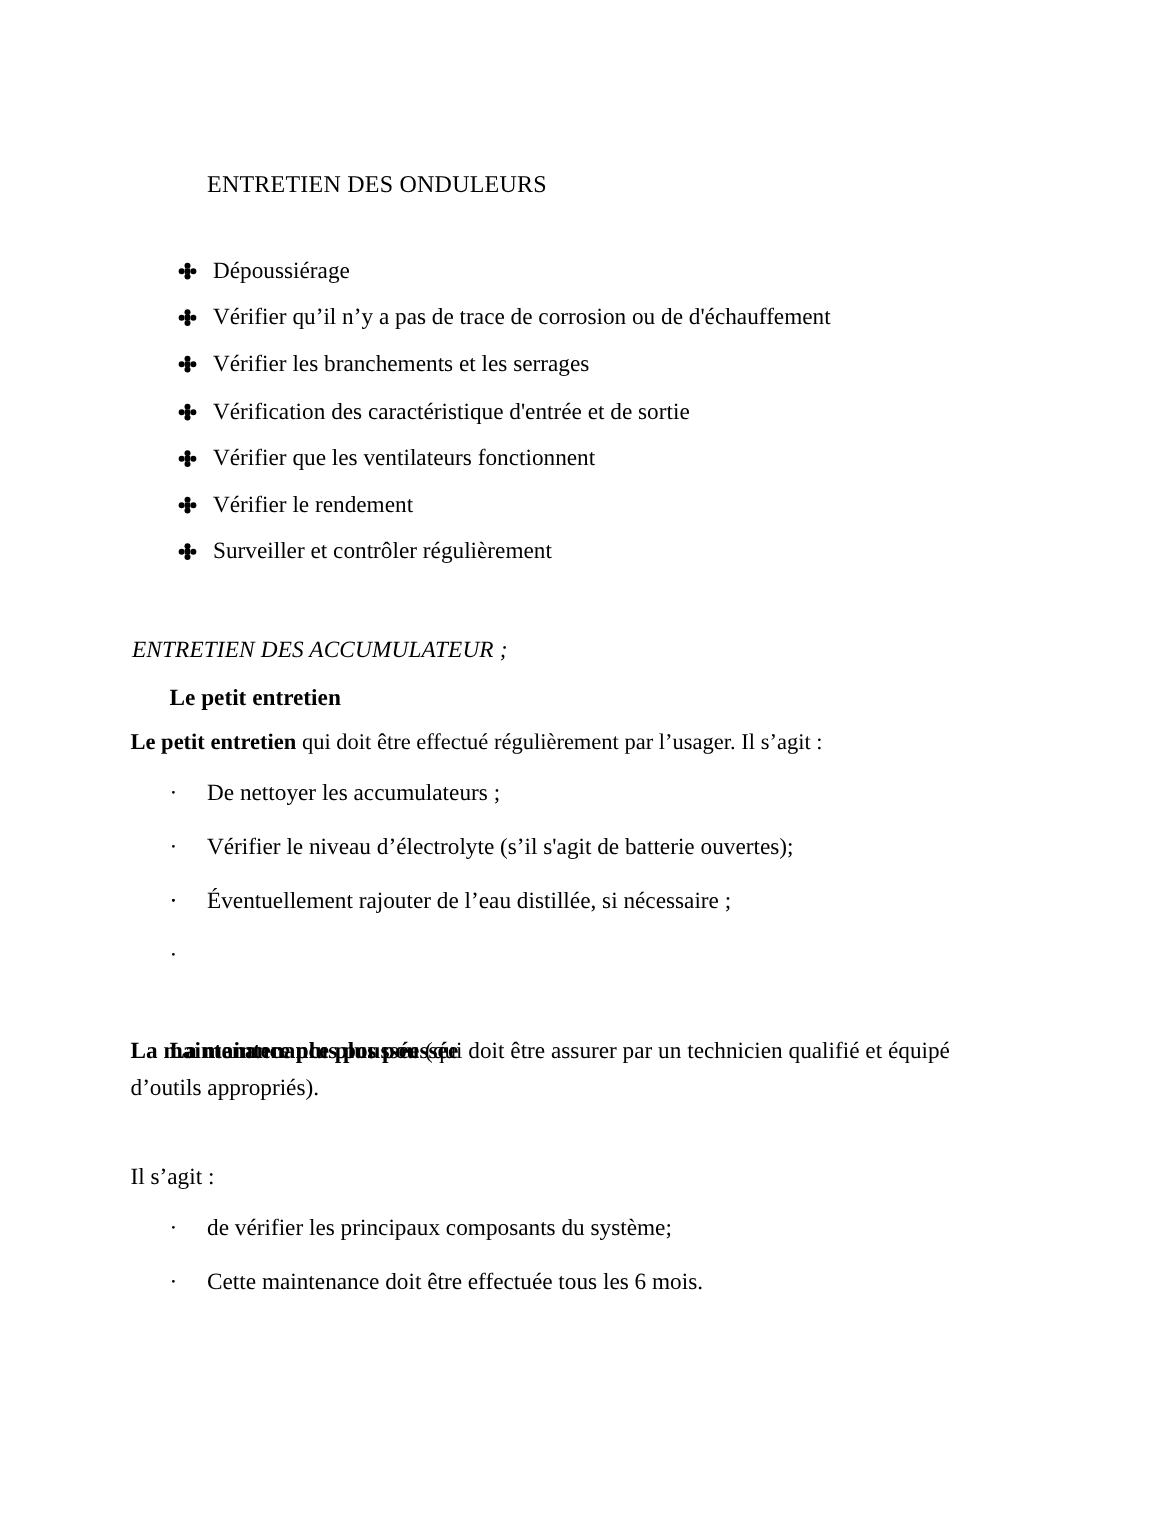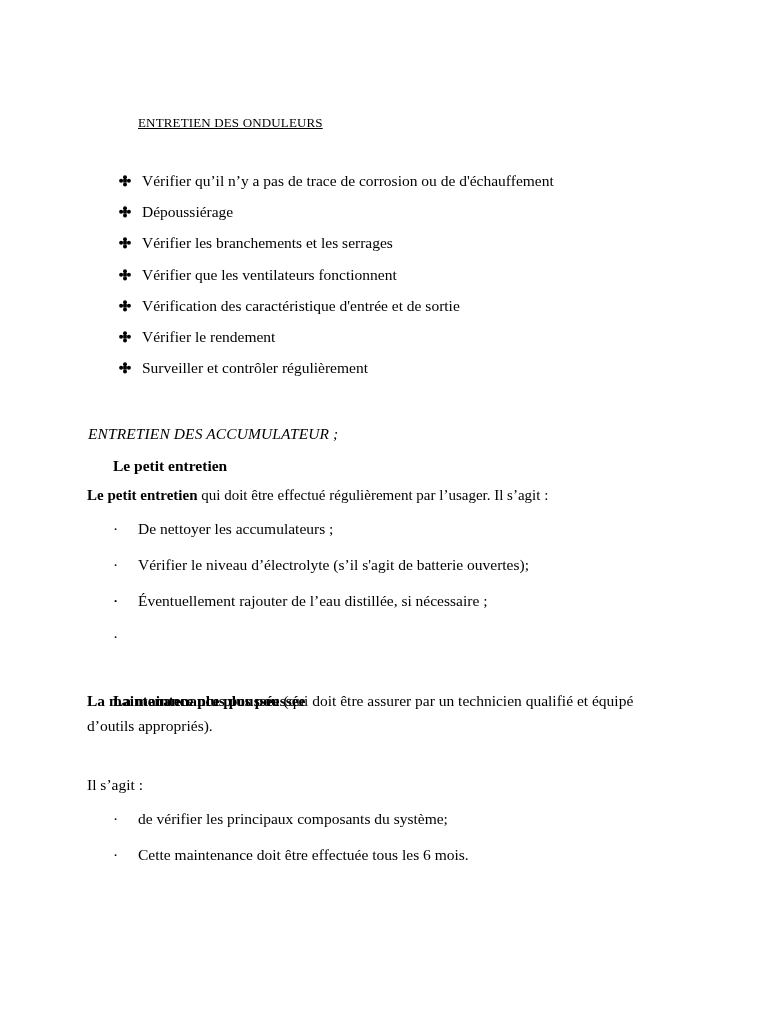--- a/index.html
+++ b/index.html
@@ -20,24 +20,23 @@
     position: absolute;
     inset: 0;
     background: #ffffff;
   }
 
   
   .doc-title {
     position: absolute;
     left: 138px;
     top: 115px;
-    font-size: 13px;
+    font-size: 16px;
     letter-spacing: 0.15px;
     white-space: nowrap;
-    text-decoration: underline;
   }
 
   
   .diamond-list {
     position: absolute;
     left: 118px;
     top: 173px;
     width: 560px;
     margin: 0;
     padding: 0;
@@ -160,77 +159,77 @@
         <svg width="14" height="16" viewBox="0 0 14 16" xmlns="http://www.w3.org/2000/svg">
           <g fill="#000000">
             <circle cx="7" cy="4.2" r="2.0"></circle>
             <circle cx="7" cy="11.4" r="2.0"></circle>
             <circle cx="3.1" cy="7.8" r="2.0"></circle>
             <circle cx="10.9" cy="7.8" r="2.0"></circle>
             <rect x="5.2" y="6" width="3.6" height="3.6"></rect>
           </g>
         </svg>
       </span>
+      <span>Dépoussiérage</span>
+    </li>
+    <li>
+      <span class="diamond-bullet">
+        <svg width="14" height="16" viewBox="0 0 14 16" xmlns="http://www.w3.org/2000/svg">
+          <g fill="#000000">
+            <circle cx="7" cy="4.2" r="2.0"></circle>
+            <circle cx="7" cy="11.4" r="2.0"></circle>
+            <circle cx="3.1" cy="7.8" r="2.0"></circle>
+            <circle cx="10.9" cy="7.8" r="2.0"></circle>
+            <rect x="5.2" y="6" width="3.6" height="3.6"></rect>
+          </g>
+        </svg>
+      </span>
       <span>Vérifier qu’il n’y a pas de trace de corrosion ou de d'échauffement</span>
     </li>
     <li>
       <span class="diamond-bullet">
         <svg width="14" height="16" viewBox="0 0 14 16" xmlns="http://www.w3.org/2000/svg">
           <g fill="#000000">
             <circle cx="7" cy="4.2" r="2.0"></circle>
             <circle cx="7" cy="11.4" r="2.0"></circle>
             <circle cx="3.1" cy="7.8" r="2.0"></circle>
             <circle cx="10.9" cy="7.8" r="2.0"></circle>
             <rect x="5.2" y="6" width="3.6" height="3.6"></rect>
           </g>
         </svg>
       </span>
-      <span>Dépoussiérage</span>
-    </li>
-    <li>
-      <span class="diamond-bullet">
-        <svg width="14" height="16" viewBox="0 0 14 16" xmlns="http://www.w3.org/2000/svg">
-          <g fill="#000000">
-            <circle cx="7" cy="4.2" r="2.0"></circle>
-            <circle cx="7" cy="11.4" r="2.0"></circle>
-            <circle cx="3.1" cy="7.8" r="2.0"></circle>
-            <circle cx="10.9" cy="7.8" r="2.0"></circle>
-            <rect x="5.2" y="6" width="3.6" height="3.6"></rect>
-          </g>
-        </svg>
-      </span>
       <span>Vérifier les branchements et les serrages</span>
     </li>
     <li>
       <span class="diamond-bullet">
         <svg width="14" height="16" viewBox="0 0 14 16" xmlns="http://www.w3.org/2000/svg">
           <g fill="#000000">
             <circle cx="7" cy="4.2" r="2.0"></circle>
             <circle cx="7" cy="11.4" r="2.0"></circle>
             <circle cx="3.1" cy="7.8" r="2.0"></circle>
             <circle cx="10.9" cy="7.8" r="2.0"></circle>
             <rect x="5.2" y="6" width="3.6" height="3.6"></rect>
           </g>
         </svg>
       </span>
+      <span>Vérification des caractéristique d'entrée et de sortie</span>
+    </li>
+    <li>
+      <span class="diamond-bullet">
+        <svg width="14" height="16" viewBox="0 0 14 16" xmlns="http://www.w3.org/2000/svg">
+          <g fill="#000000">
+            <circle cx="7" cy="4.2" r="2.0"></circle>
+            <circle cx="7" cy="11.4" r="2.0"></circle>
+            <circle cx="3.1" cy="7.8" r="2.0"></circle>
+            <circle cx="10.9" cy="7.8" r="2.0"></circle>
+            <rect x="5.2" y="6" width="3.6" height="3.6"></rect>
+          </g>
+        </svg>
+      </span>
       <span>Vérifier que les ventilateurs fonctionnent</span>
-    </li>
-    <li>
-      <span class="diamond-bullet">
-        <svg width="14" height="16" viewBox="0 0 14 16" xmlns="http://www.w3.org/2000/svg">
-          <g fill="#000000">
-            <circle cx="7" cy="4.2" r="2.0"></circle>
-            <circle cx="7" cy="11.4" r="2.0"></circle>
-            <circle cx="3.1" cy="7.8" r="2.0"></circle>
-            <circle cx="10.9" cy="7.8" r="2.0"></circle>
-            <rect x="5.2" y="6" width="3.6" height="3.6"></rect>
-          </g>
-        </svg>
-      </span>
-      <span>Vérification des caractéristique d'entrée et de sortie</span>
     </li>
     <li>
       <span class="diamond-bullet">
         <svg width="14" height="16" viewBox="0 0 14 16" xmlns="http://www.w3.org/2000/svg">
           <g fill="#000000">
             <circle cx="7" cy="4.2" r="2.0"></circle>
             <circle cx="7" cy="11.4" r="2.0"></circle>
             <circle cx="3.1" cy="7.8" r="2.0"></circle>
             <circle cx="10.9" cy="7.8" r="2.0"></circle>
             <rect x="5.2" y="6" width="3.6" height="3.6"></rect>

